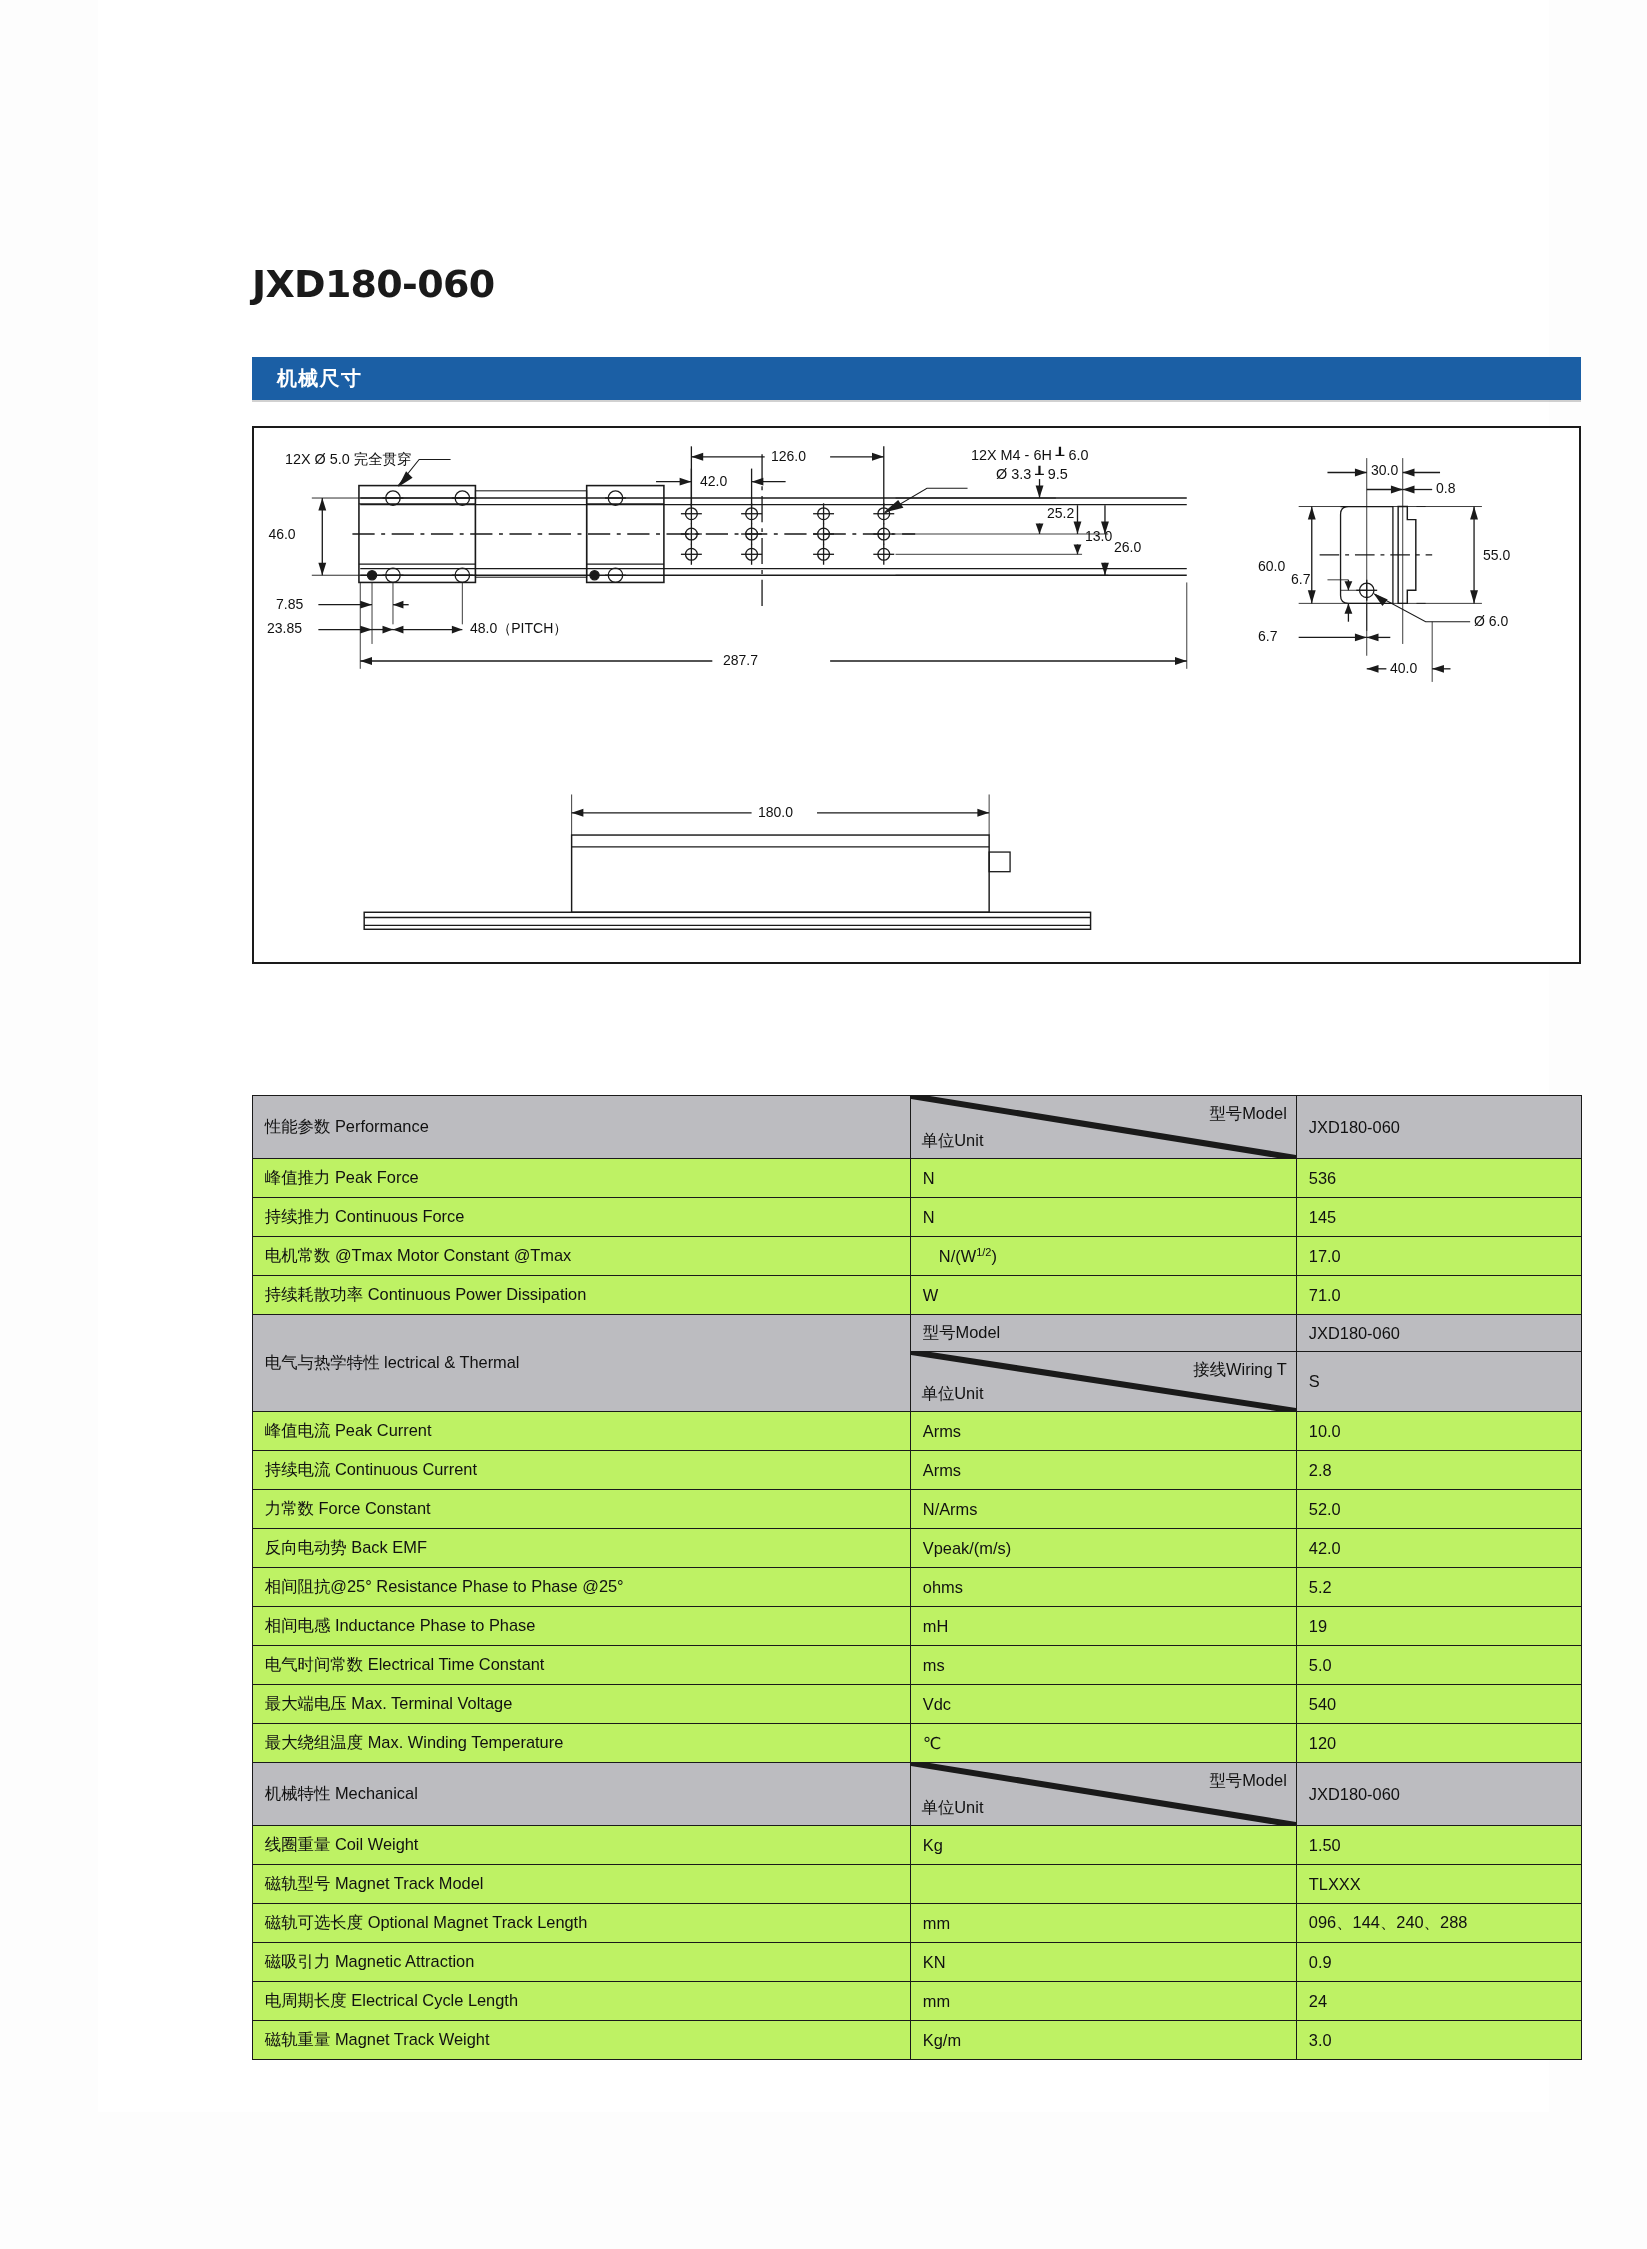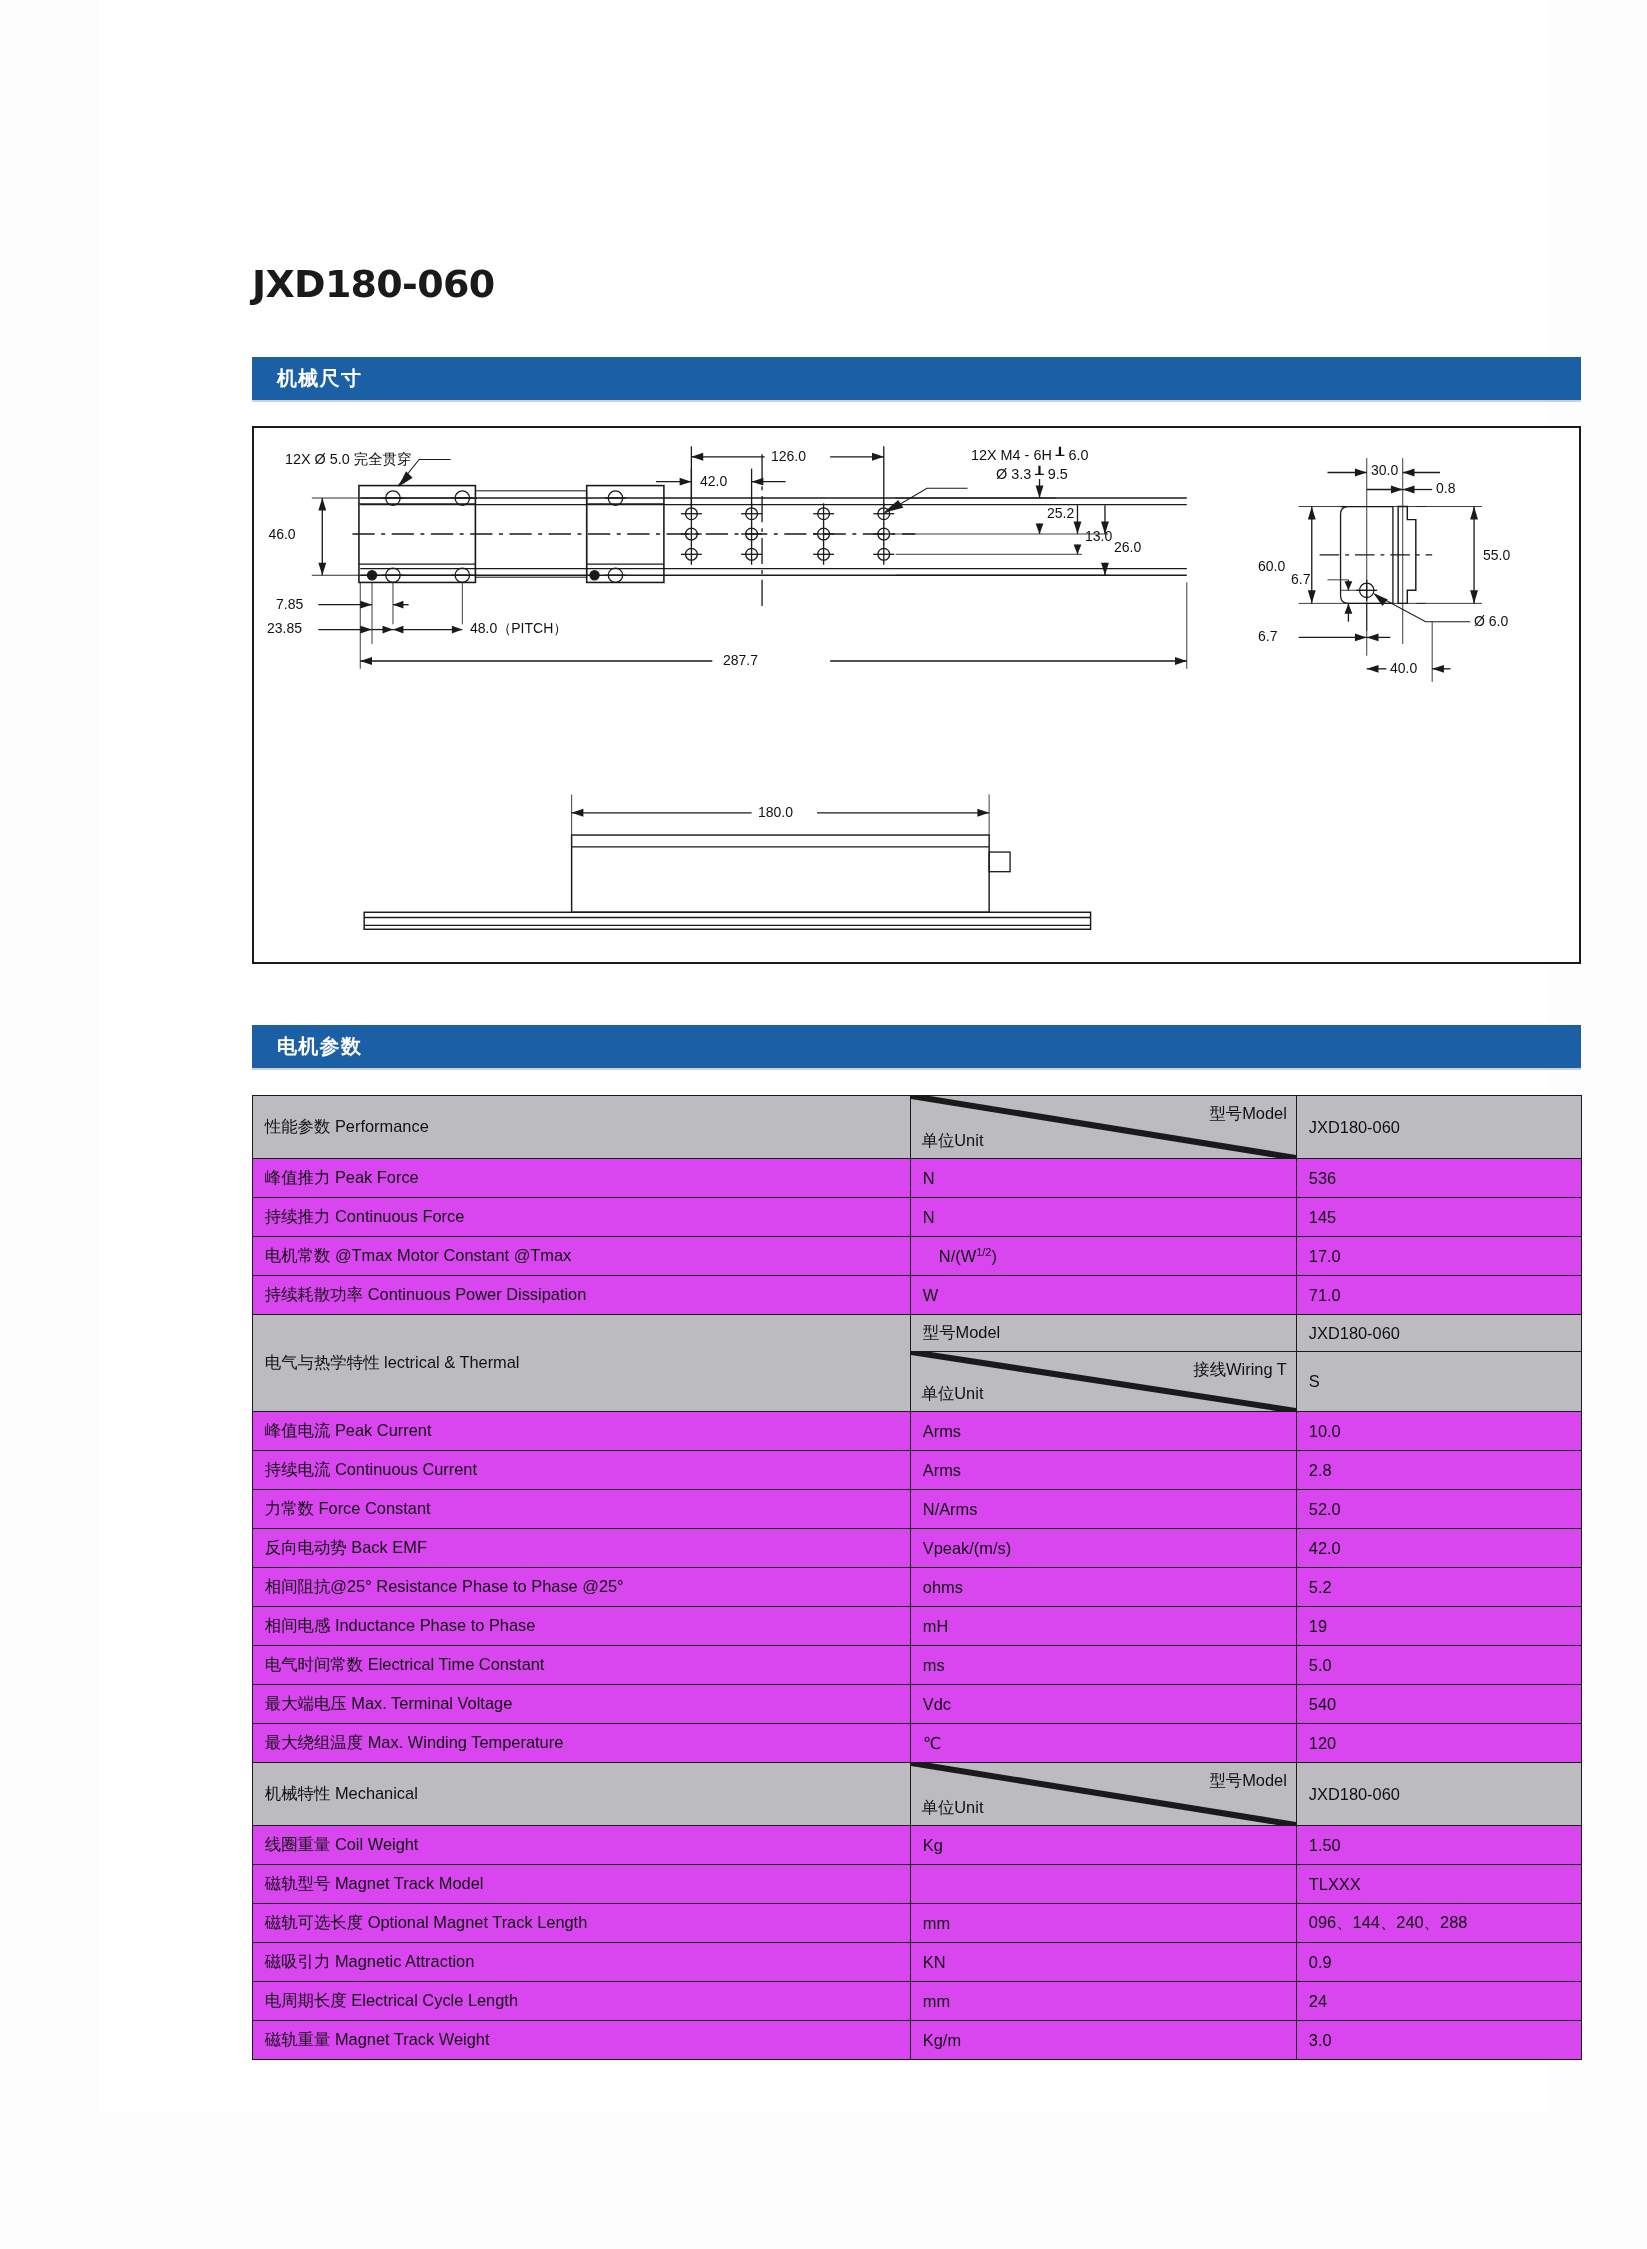--- a/index.html
+++ b/index.html
@@ -95,21 +95,21 @@
   }
   svg.overlay { position: absolute; left:0; top:0; overflow: visible; }
 
   
   .spec-table {
     position: absolute;
     left: 154px; top: 1095px;
     width: 1329px;
     border-collapse: collapse;
     table-layout: fixed;
-    background: #d946ef;
+    background: #bef264;
   }
   .spec-table td {
     border: 1.3px solid #1a1a1a;
     font-size: 16.4px;
     padding: 0 11.8px;
     vertical-align: middle;
     color: #111;
     height: 39px;
   }
   .col-name  { width: 658px; }
@@ -422,23 +422,20 @@
         <line x1="485" y1="588" x2="760" y2="588"></line>
         <line x1="860" y1="588" x2="1123" y2="588"></line>
         <polygon points="485,588 503,582 503,594" fill="#1a1a1a" stroke="none"></polygon>
         <polygon points="1123,588 1105,582 1105,594" fill="#1a1a1a" stroke="none"></polygon>
       </g>
     </svg>
 
     <div class="dim-txt" style="left:504px; top:376px;">180.0</div>
   </div>
 
-  <div class="banner" id="banner-params">
-    <span class="banner-label">电机参数</span>
-  </div>
 
   <table class="spec-table">
     <colgroup>
       <col class="col-name">
           <col class="col-unit">
           <col class="col-value">
     </colgroup>
     <tbody>
 
       <tr class="group-head">

